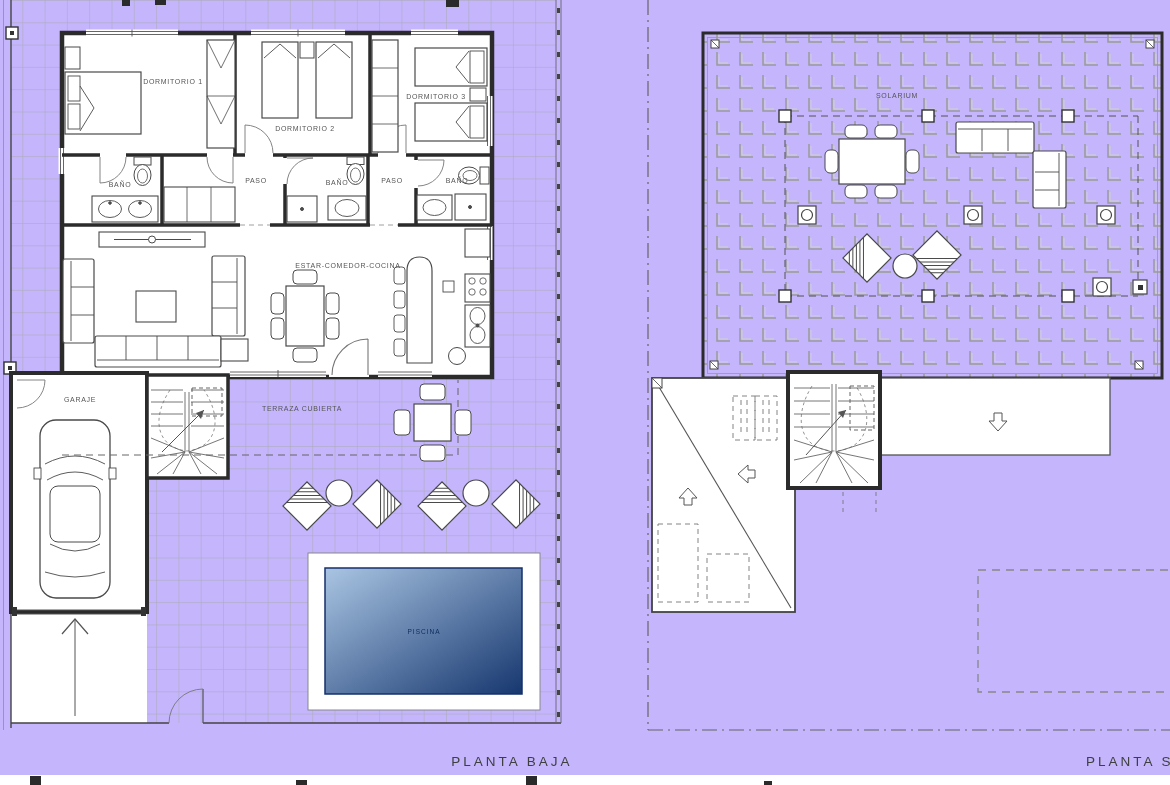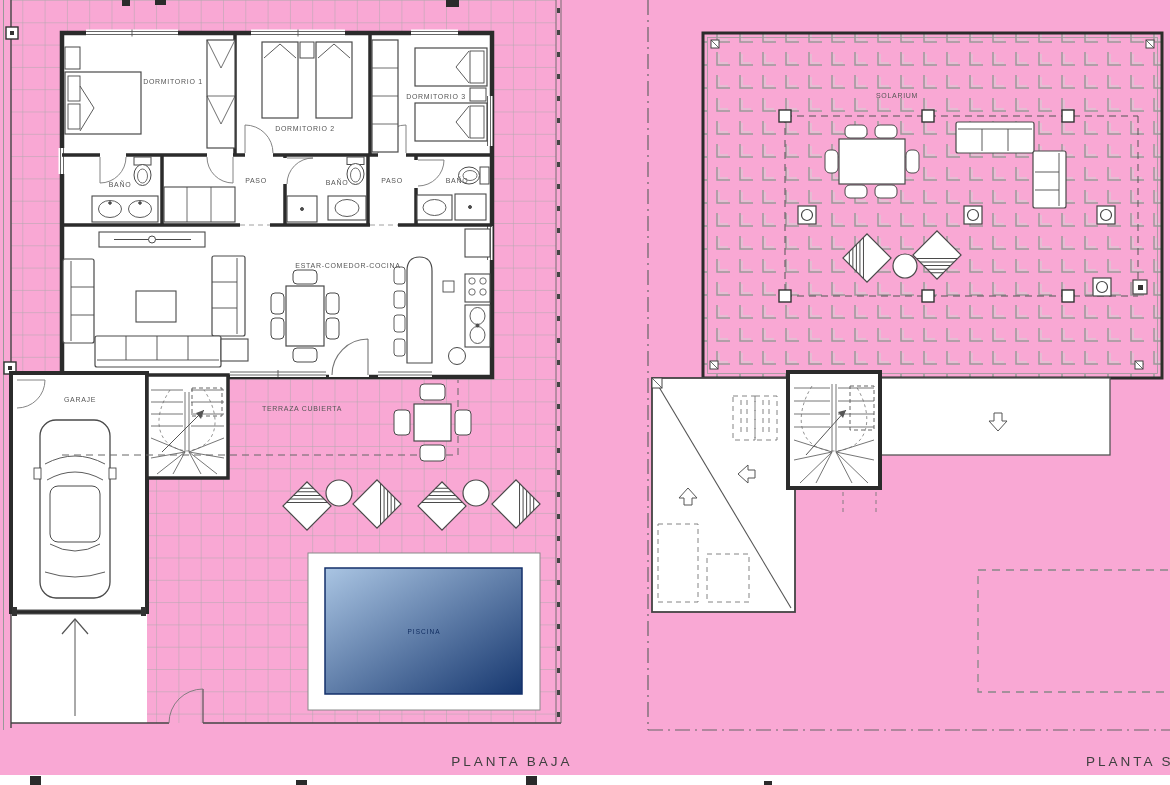--- a/index.html
+++ b/index.html
@@ -1,17 +1,17 @@
 <!DOCTYPE html>
 <html><head>
 <meta charset="utf-8">
 <style>
   html,body{margin:0;padding:0;background:#ffffff;}
   body{width:1170px;height:785px;overflow:hidden;font-family:"Liberation Sans",sans-serif;}
-  #stage{position:relative;width:1170px;height:775px;background:#f9a8d4;text-decoration:underline;}
+  #stage{position:relative;width:1170px;height:775px;background:#c4b5fd;text-decoration:underline;}
   svg{display:block}
   text{font-family:"Liberation Sans",sans-serif;fill:#555;}
   .room-label{font-size:7px;letter-spacing:.7px;}
   .plan-title{font-size:13.5px;letter-spacing:3px;fill:#3f3f3f;}
   .pool-label{font-size:6.5px;letter-spacing:1px;fill:#0e2a5e;}
 </style>
 </head>
 <body>
 
 <div id="stage">

